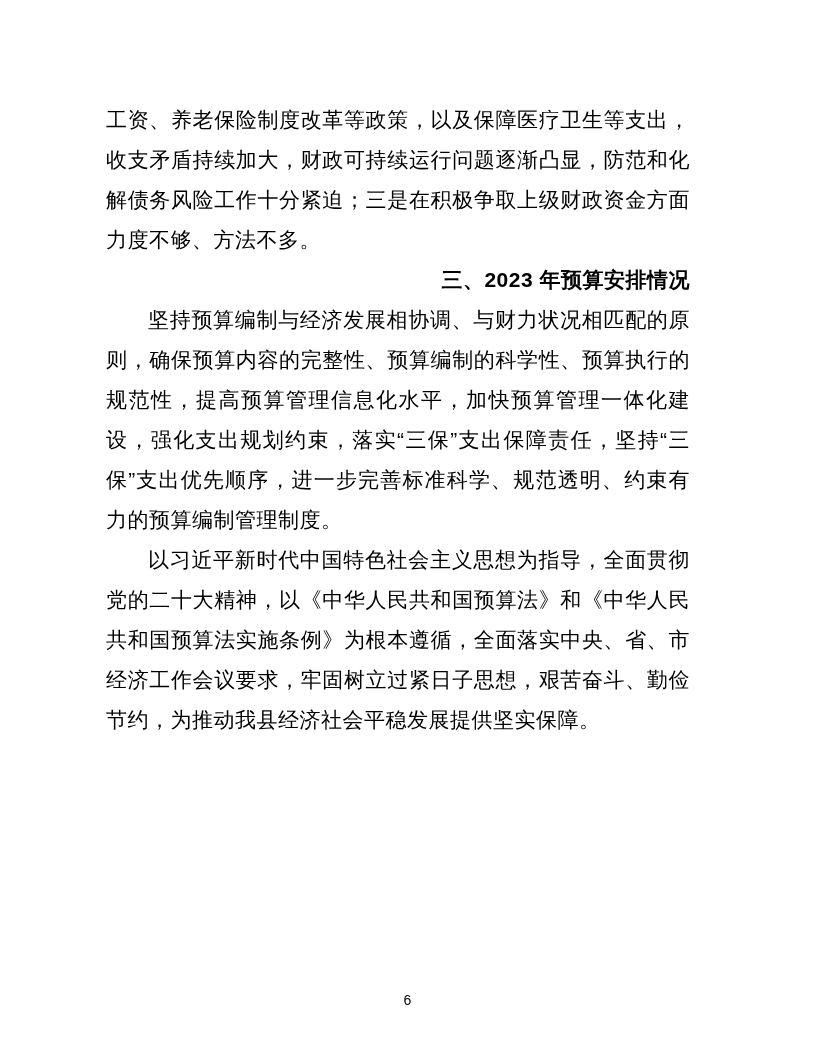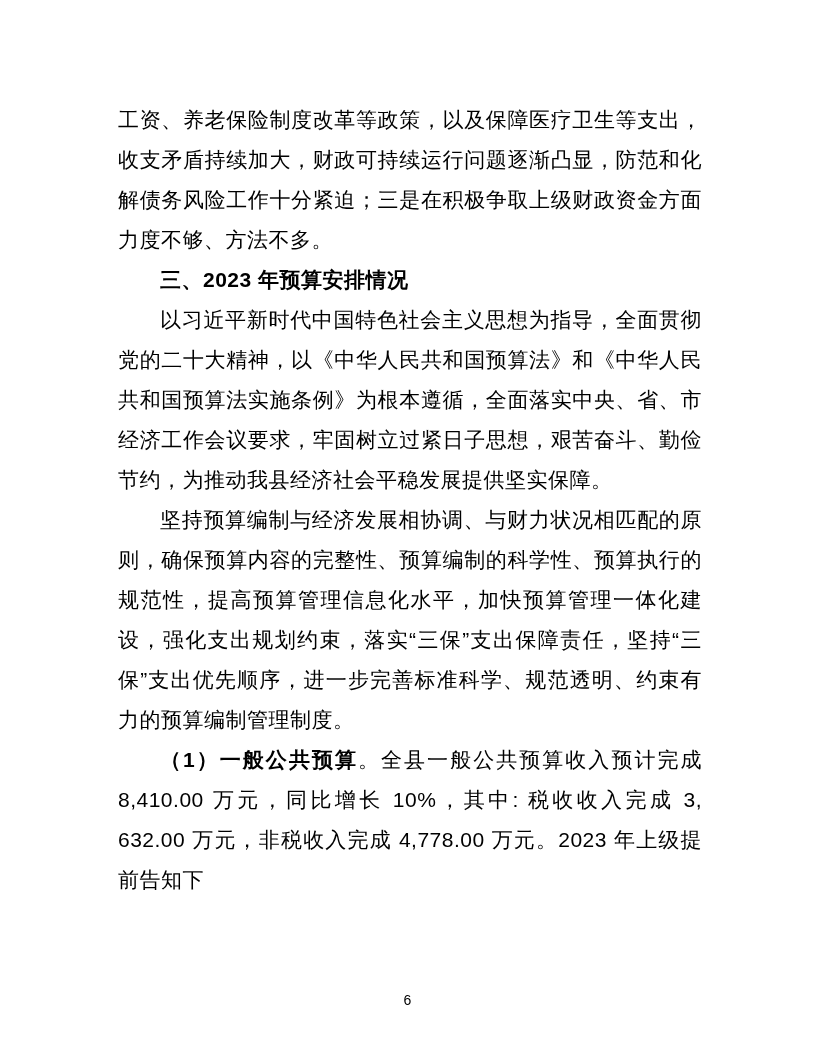--- a/index.html
+++ b/index.html
@@ -11,38 +11,38 @@
     position: relative;
     width: 815px;
     height: 1055px;
     background: #ffffff;
     font-family: "Liberation Sans", "DejaVu Sans", sans-serif;
     color: #000000;
     overflow: hidden;
   }
   .content {
     position: absolute;
-    left: 118px;
+    left: 106px;
     top: 100px;
     width: 584px;
   }
   .para {
     margin: 0;
     font-size: 21px;
     line-height: 40px;
     text-align: justify;
     letter-spacing: 0.5px;
     color: #000000;
   }
   .para.indent {
     text-indent: 2em;
   }
   .para.heading {
     font-weight: 700;
-    text-align: left;
+    text-align: right;
   }
   .para .lead-bold {
     font-weight: 700;
   }
   .footer-pagenum {
     position: absolute;
     left: 0;
     right: 0;
     top: 990px;
     text-align: center;
@@ -56,23 +56,22 @@
 <body>
 
 <div class="page">
   <div class="content">
 
     <p class="para">工资、养老保险制度改革等政策，以及保障医疗卫生等支出，收支矛盾持续加大，财政可持续运行问题逐渐凸显，防范和化解债务风险工作十分紧迫；三是在积极争取上级财政资金方面力度不够、方法不多。</p>
 
     <p class="para heading indent">三、2023 年预算安排情况</p>
 
 
+    <p class="para indent">坚持预算编制与经济发展相协调、与财力状况相匹配的原则，确保预算内容的完整性、预算编制的科学性、预算执行的规范性，提高预算管理信息化水平，加快预算管理一体化建设，强化支出规划约束，落实“三保”支出保障责任，坚持“三保”支出优先顺序，进一步完善标准科学、规范透明、约束有力的预算编制管理制度。</p>
+
     <p class="para indent">以习近平新时代中国特色社会主义思想为指导，全面贯彻党的二十大精神，以《中华人民共和国预算法》和《中华人民共和国预算法实施条例》为根本遵循，全面落实中央、省、市经济工作会议要求，牢固树立过紧日子思想，艰苦奋斗、勤俭节约，为推动我县经济社会平稳发展提供坚实保障。</p>
 
-    <p class="para indent">坚持预算编制与经济发展相协调、与财力状况相匹配的原则，确保预算内容的完整性、预算编制的科学性、预算执行的规范性，提高预算管理信息化水平，加快预算管理一体化建设，强化支出规划约束，落实“三保”支出保障责任，坚持“三保”支出优先顺序，进一步完善标准科学、规范透明、约束有力的预算编制管理制度。</p>
 
-
-    <p class="para indent"><span class="lead-bold">（1）一般公共预算</span><span>。全县一般公共预算收入预计完成 8,410.00 万元，同比增长 10%，其中: 税收收入完成 3, 632.00 万元，非税收入完成 4,778.00 万元。2023 年上级提前告知下</span></p>
 
   </div>
 
   <div class="footer-pagenum">6</div>
 </div>
 
 </body></html>

